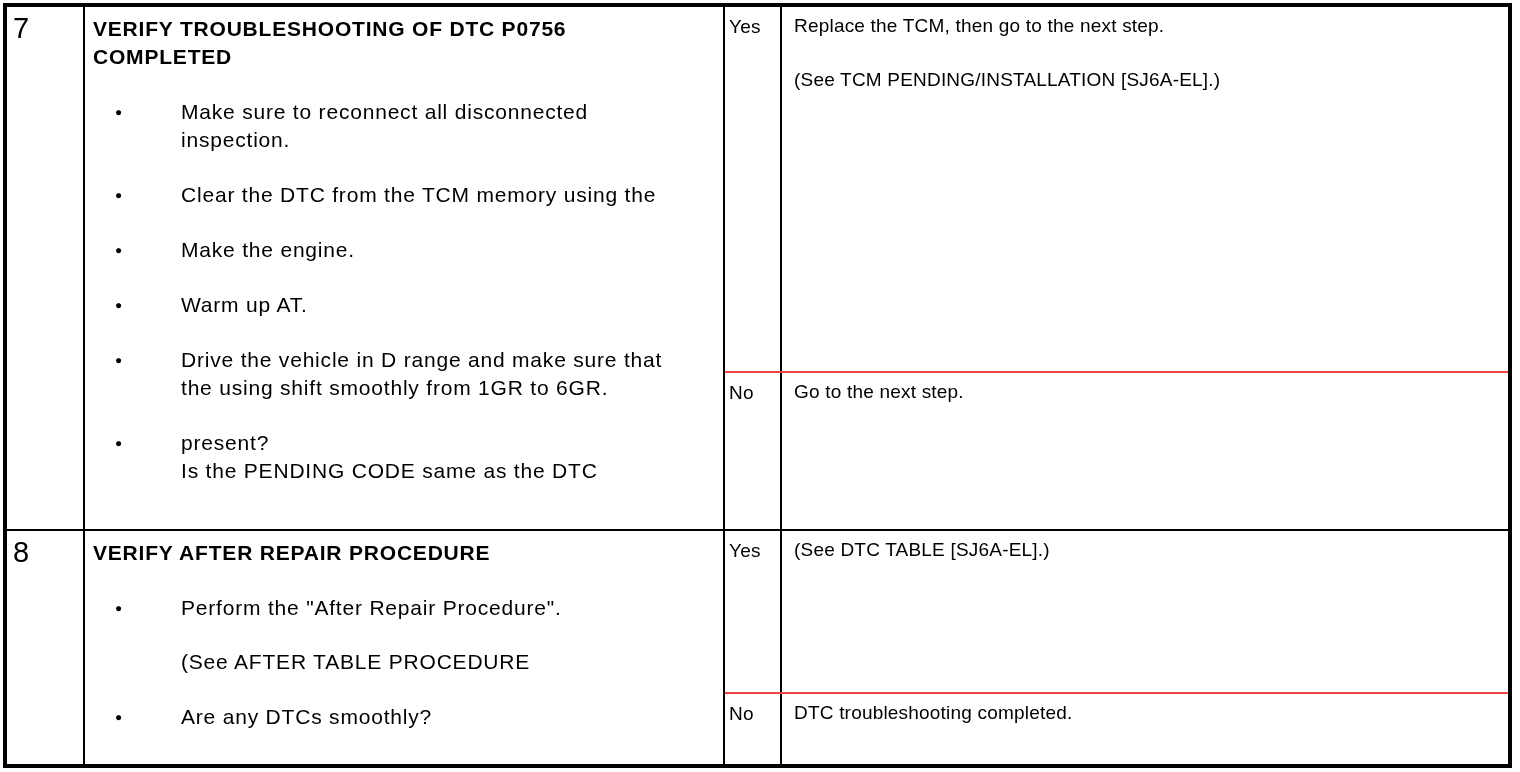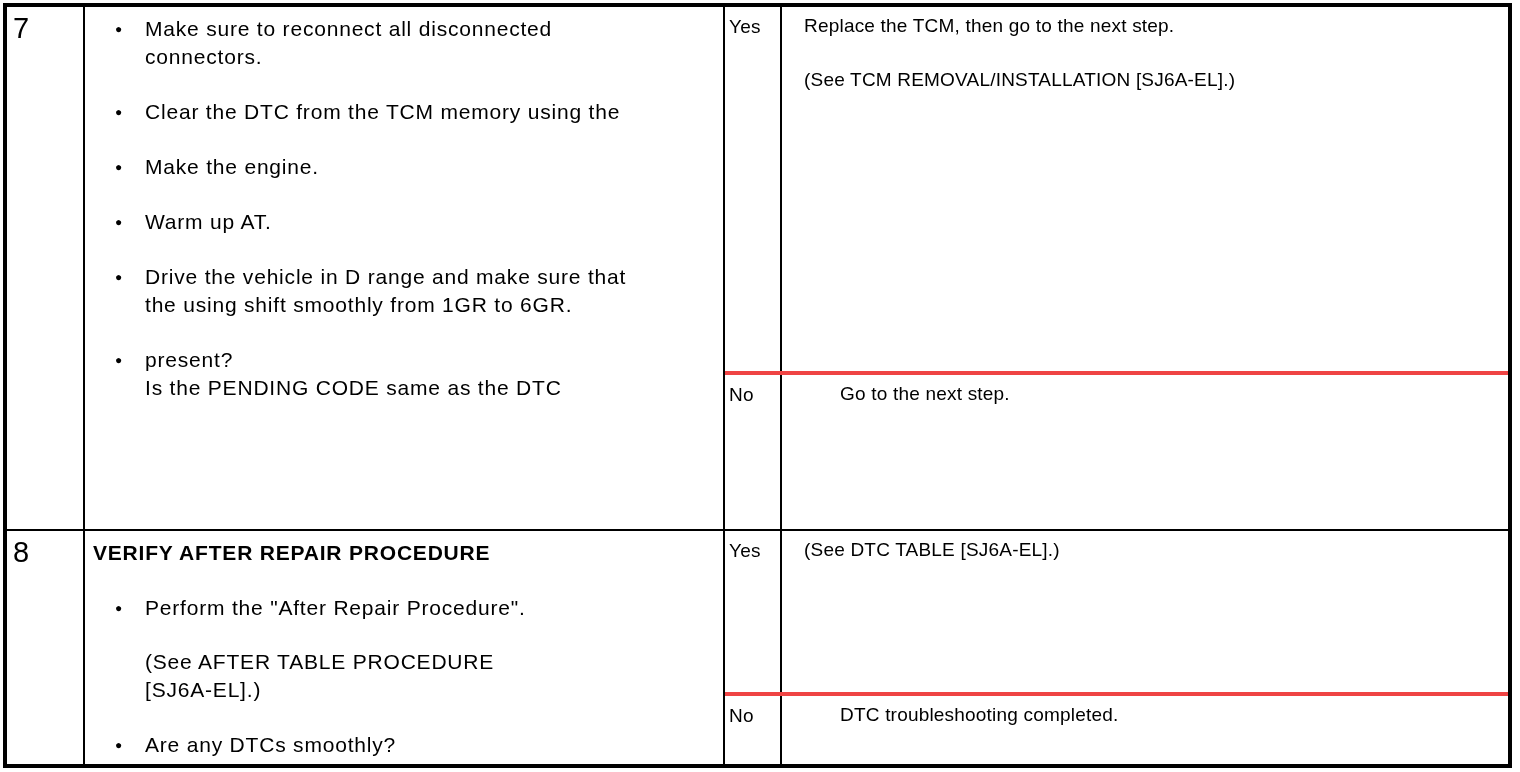--- a/index.html
+++ b/index.html
@@ -63,71 +63,75 @@
     display: flex;
     padding-left: 22px;
     margin-bottom: 27px;
   }
   .bullet-dot {
     flex: 0 0 30px;
     width: 30px;
     font-size: 12px;
     line-height: 28px;
   }
-  .bullet-body { flex: 1; min-width: 0; }
+  .bullet-body { flex: 1; min-width: 0; margin-left: 36px; }
   .para { margin-bottom: 26px; }
   .para:last-child { margin-bottom: 0; }
 
   .result-col {
     display: flex;
     flex-direction: column;
     min-width: 0;
   }
   .subrow {
     display: grid;
     grid-template-columns: 57px 1fr;
     box-sizing: border-box;
     min-height: 0;
   }
   .row7 .subrow.yes { height: 364px; }
   .row8 .subrow.yes { height: 161px; }
-  .subrow.no { flex: 1; border-top: 4px solid #ef4444; gap: 36px; }
+  .subrow.no { flex: 1; border-top: 2px solid #ef4444; }
 
   .yn-cell {
     border-right: 2px solid #000;
     padding: 6px 2px 8px 4px;
     font-size: 19px;
     line-height: 28px;
     letter-spacing: 0.2px;
   }
   .result-cell {
-    padding: 5px 10px 0 22px;
+    padding: 5px 10px 0 12px;
     font-size: 19px;
     line-height: 28px;
     letter-spacing: 0.2px;
   }
 </style>
 </head>
 <body>
 
 <div class="page">
   <div class="ttable">
 
     <div class="trow row7">
       <div class="cell step-cell">
         <span>7</span>
       </div>
       <div class="cell action-cell">
+        <div class="title">
+            <div class="line">VERIFY TROUBLESHOOTING OF DTC P0756</div>
+            <div class="line">COMPLETED</div>
+          </div>
         <div class="bullets">
             <div class="bullet-item">
               <span class="bullet-dot">●</span>
               <div class="bullet-body">
                 <div class="para">
                   <div class="line">Make sure to reconnect all disconnected</div>
-                  <div class="line">connectors.</div>
+                  <div class="line">inspection.</div>
                 </div>
               </div>
             </div>
             <div class="bullet-item">
               <span class="bullet-dot">●</span>
               <div class="bullet-body">
                 <div class="para">
                   <div class="line">Clear the DTC from the TCM memory using the</div>
                 </div>
               </div>
@@ -171,21 +175,21 @@
       <div class="result-col">
         <div class="subrow yes">
           <div class="cell yn-cell">
             <span>Yes</span>
           </div>
           <div class="cell result-cell">
               <div class="para">
                 <div class="line">Replace the TCM, then go to the next step.</div>
               </div>
               <div class="para">
-                <div class="line">(See TCM REMOVAL/INSTALLATION [SJ6A-EL].)</div>
+                <div class="line">(See TCM PENDING/INSTALLATION [SJ6A-EL].)</div>
               </div>
             </div>
         </div>
         <div class="subrow no">
           <div class="cell yn-cell">
             <span>No</span>
           </div>
           <div class="cell result-cell">
               <div class="para">
                 <div class="line">Go to the next step.</div>
@@ -205,21 +209,20 @@
           </div>
         <div class="bullets">
             <div class="bullet-item">
               <span class="bullet-dot">●</span>
               <div class="bullet-body">
                 <div class="para">
                   <div class="line">Perform the "After Repair Procedure".</div>
                 </div>
                 <div class="para">
                   <div class="line">(See AFTER TABLE PROCEDURE</div>
-                  <div class="line">[SJ6A-EL].)</div>
                 </div>
               </div>
             </div>
             <div class="bullet-item">
               <span class="bullet-dot">●</span>
               <div class="bullet-body">
                 <div class="para">
                   <div class="line">Are any DTCs smoothly?</div>
                 </div>
               </div>

